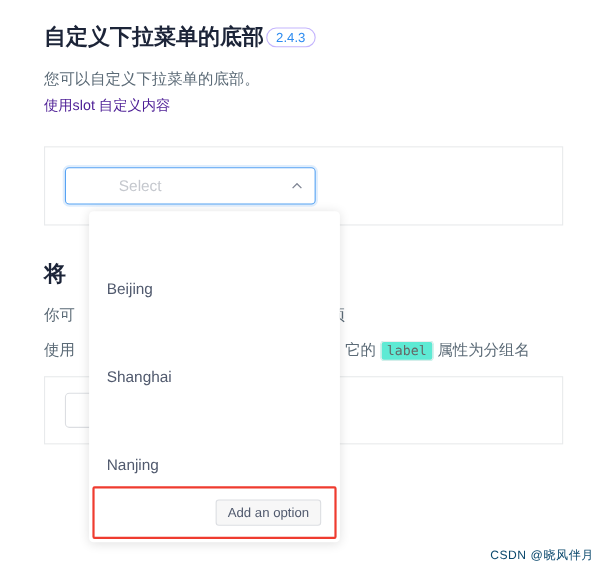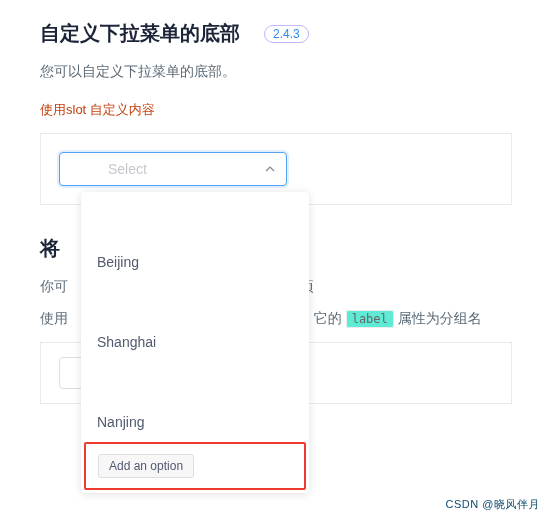--- a/index.html
+++ b/index.html
@@ -12,34 +12,34 @@
       color: #515a6e;
       position: relative;
       overflow: hidden;
     }
     .section-title {
       font-size: 20px;
       font-weight: 700;
       color: #1c2438;
       display: flex;
       align-items: center;
-      gap: 24px;
+      gap: 2px;
       margin-bottom: 16px;
     }
     .version-badge {
       display: inline-block;
       border: 1px solid #c4b5fd;
       color: #2d8cf0;
       font-size: 12px;
       padding: 1px 8px;
       border-radius: 10px;
       font-weight: 500;
     }
-    .desc { color: #5c6b77; font-size: 14px; margin-bottom: 20px; }
-    .subdesc { color: #c2410c; font-size: 13px; margin-bottom: 14px; }
+    .desc { color: #5c6b77; font-size: 14px; margin-bottom: 6px; }
+    .subdesc { color: #4c1d95; font-size: 13px; margin-bottom: 28px; }
     .demo-box {
       border: 1px solid #e8eaec;
       padding: 18px;
       background: #fff;
       position: relative;
     }
     .select-wrap { position: relative; width: 228px; }
     .select-control {
       display: flex;
       align-items: center;
@@ -75,20 +75,21 @@
       color: #515a6e;
       cursor: pointer;
       margin-top: 48px;
     }
     .option.hover { background: #f3f3f3; }
     .dropdown-footer {
       border: 2px solid #ef3b2f;
       border-radius: 2px;
       margin: 4px 3px 3px 3px;
       padding: 10px 12px;
+      text-align: right;
     }
     .add-btn {
       display: inline-block;
       background: #f7f7f7;
       border: 1px solid #dcdee2;
       border-radius: 3px;
       padding: 4px 10px;
       font-size: 12px;
       color: #515a6e;
       cursor: pointer;

